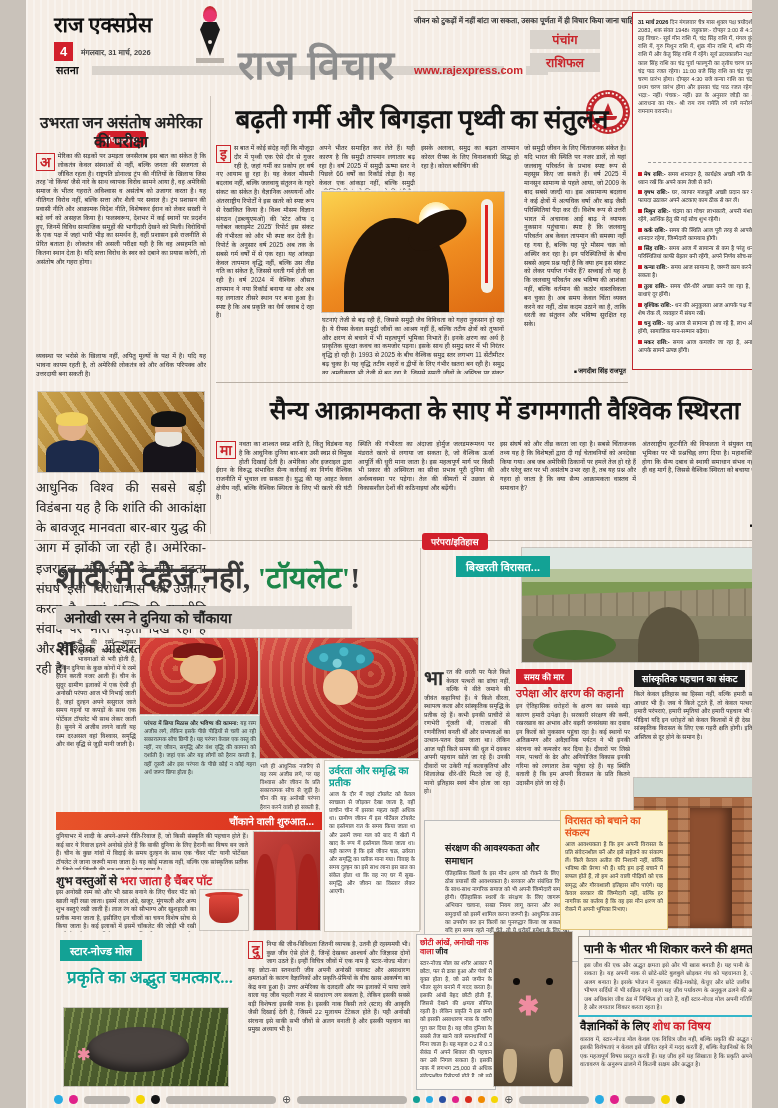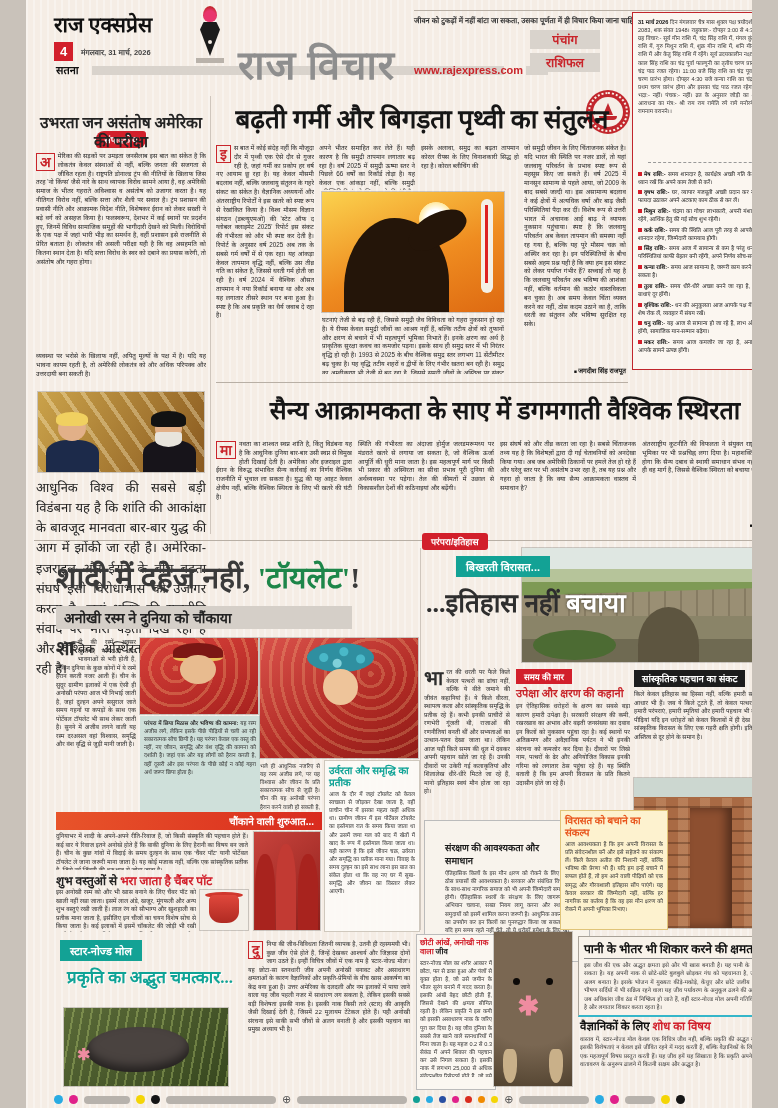--- a/index.html
+++ b/index.html
@@ -306,23 +306,20 @@
 
   <div class="abs photo ph-fort1" style="left:496px;top:548px;width:276px;height:114px;">
     <div class="wall"></div>
       <div class="gate"></div>
       <div class="bush"></div>
   </div>
   <div class="abs" style="left:430px;top:556px;z-index:2;">
     <span class="badge-teal">बिखरती विरासत...</span>
   </div>
   <div class="abs h-heritage serif" style="left:400px;top:588px;width:340px;z-index:2;">
-    <div>
-      <span class="dark">...इतिहास नहीं </span><span class="lite">बचाया</span>
-    </div>
   </div>
 
   <div class="abs body-txt" style="left:398px;top:668px;width:86px;height:148px;font-size:6.1px;">
     <span class="dc-dark">भा</span><span>रत की धरती पर फैले किले केवल पत्थरों का ढांचा नहीं, बल्कि ये बीते जमाने की जीवंत कहानियां हैं। ये किले वीरता, स्थापत्य कला और सांस्कृतिक समृद्धि के प्रतीक रहे हैं। कभी इनकी प्राचीरों से रणभेरी गूंजती थी, राजाओं की रणनीतियां बनती थीं और सभ्यताओं का उत्थान-पतन देखा जाता था। लेकिन आज यही किले समय की धूल में दबकर अपनी पहचान खोते जा रहे हैं। उनकी दीवारों पर उकेरी गई कलाकृतियां और शिलालेख धीरे-धीरे मिटते जा रहे हैं, मानो इतिहास स्वयं मौन होता जा रहा हो।</span>
   </div>
 
   <div class="abs" style="left:490px;top:666px;width:114px;">
     <span class="badge-red-sq">समय की मार</span>
     <div class="red-title serif" style="margin-top:3px;">उपेक्षा और क्षरण की कहानी</div>
     <div class="body-txt" style="height:104px;margin-top:2px;font-size:6.1px;">इन ऐतिहासिक धरोहरों के क्षरण का सबसे बड़ा कारण हमारी उपेक्षा है। सरकारी संरक्षण की कमी, रखरखाव का अभाव और बढ़ती जनसंख्या का दबाव इन किलों को नुकसान पहुंचा रहा है। कई स्थानों पर अतिक्रमण और अवैज्ञानिक पर्यटन ने भी इनकी संरचना को कमजोर कर दिया है। दीवारों पर लिखे नाम, पत्थरों के ढेर और अनियोजित विकास इनकी गरिमा को लगातार ठेस पहुंचा रहे हैं। यह स्थिति बताती है कि हम अपनी विरासत के प्रति कितने उदासीन होते जा रहे हैं।</div>

